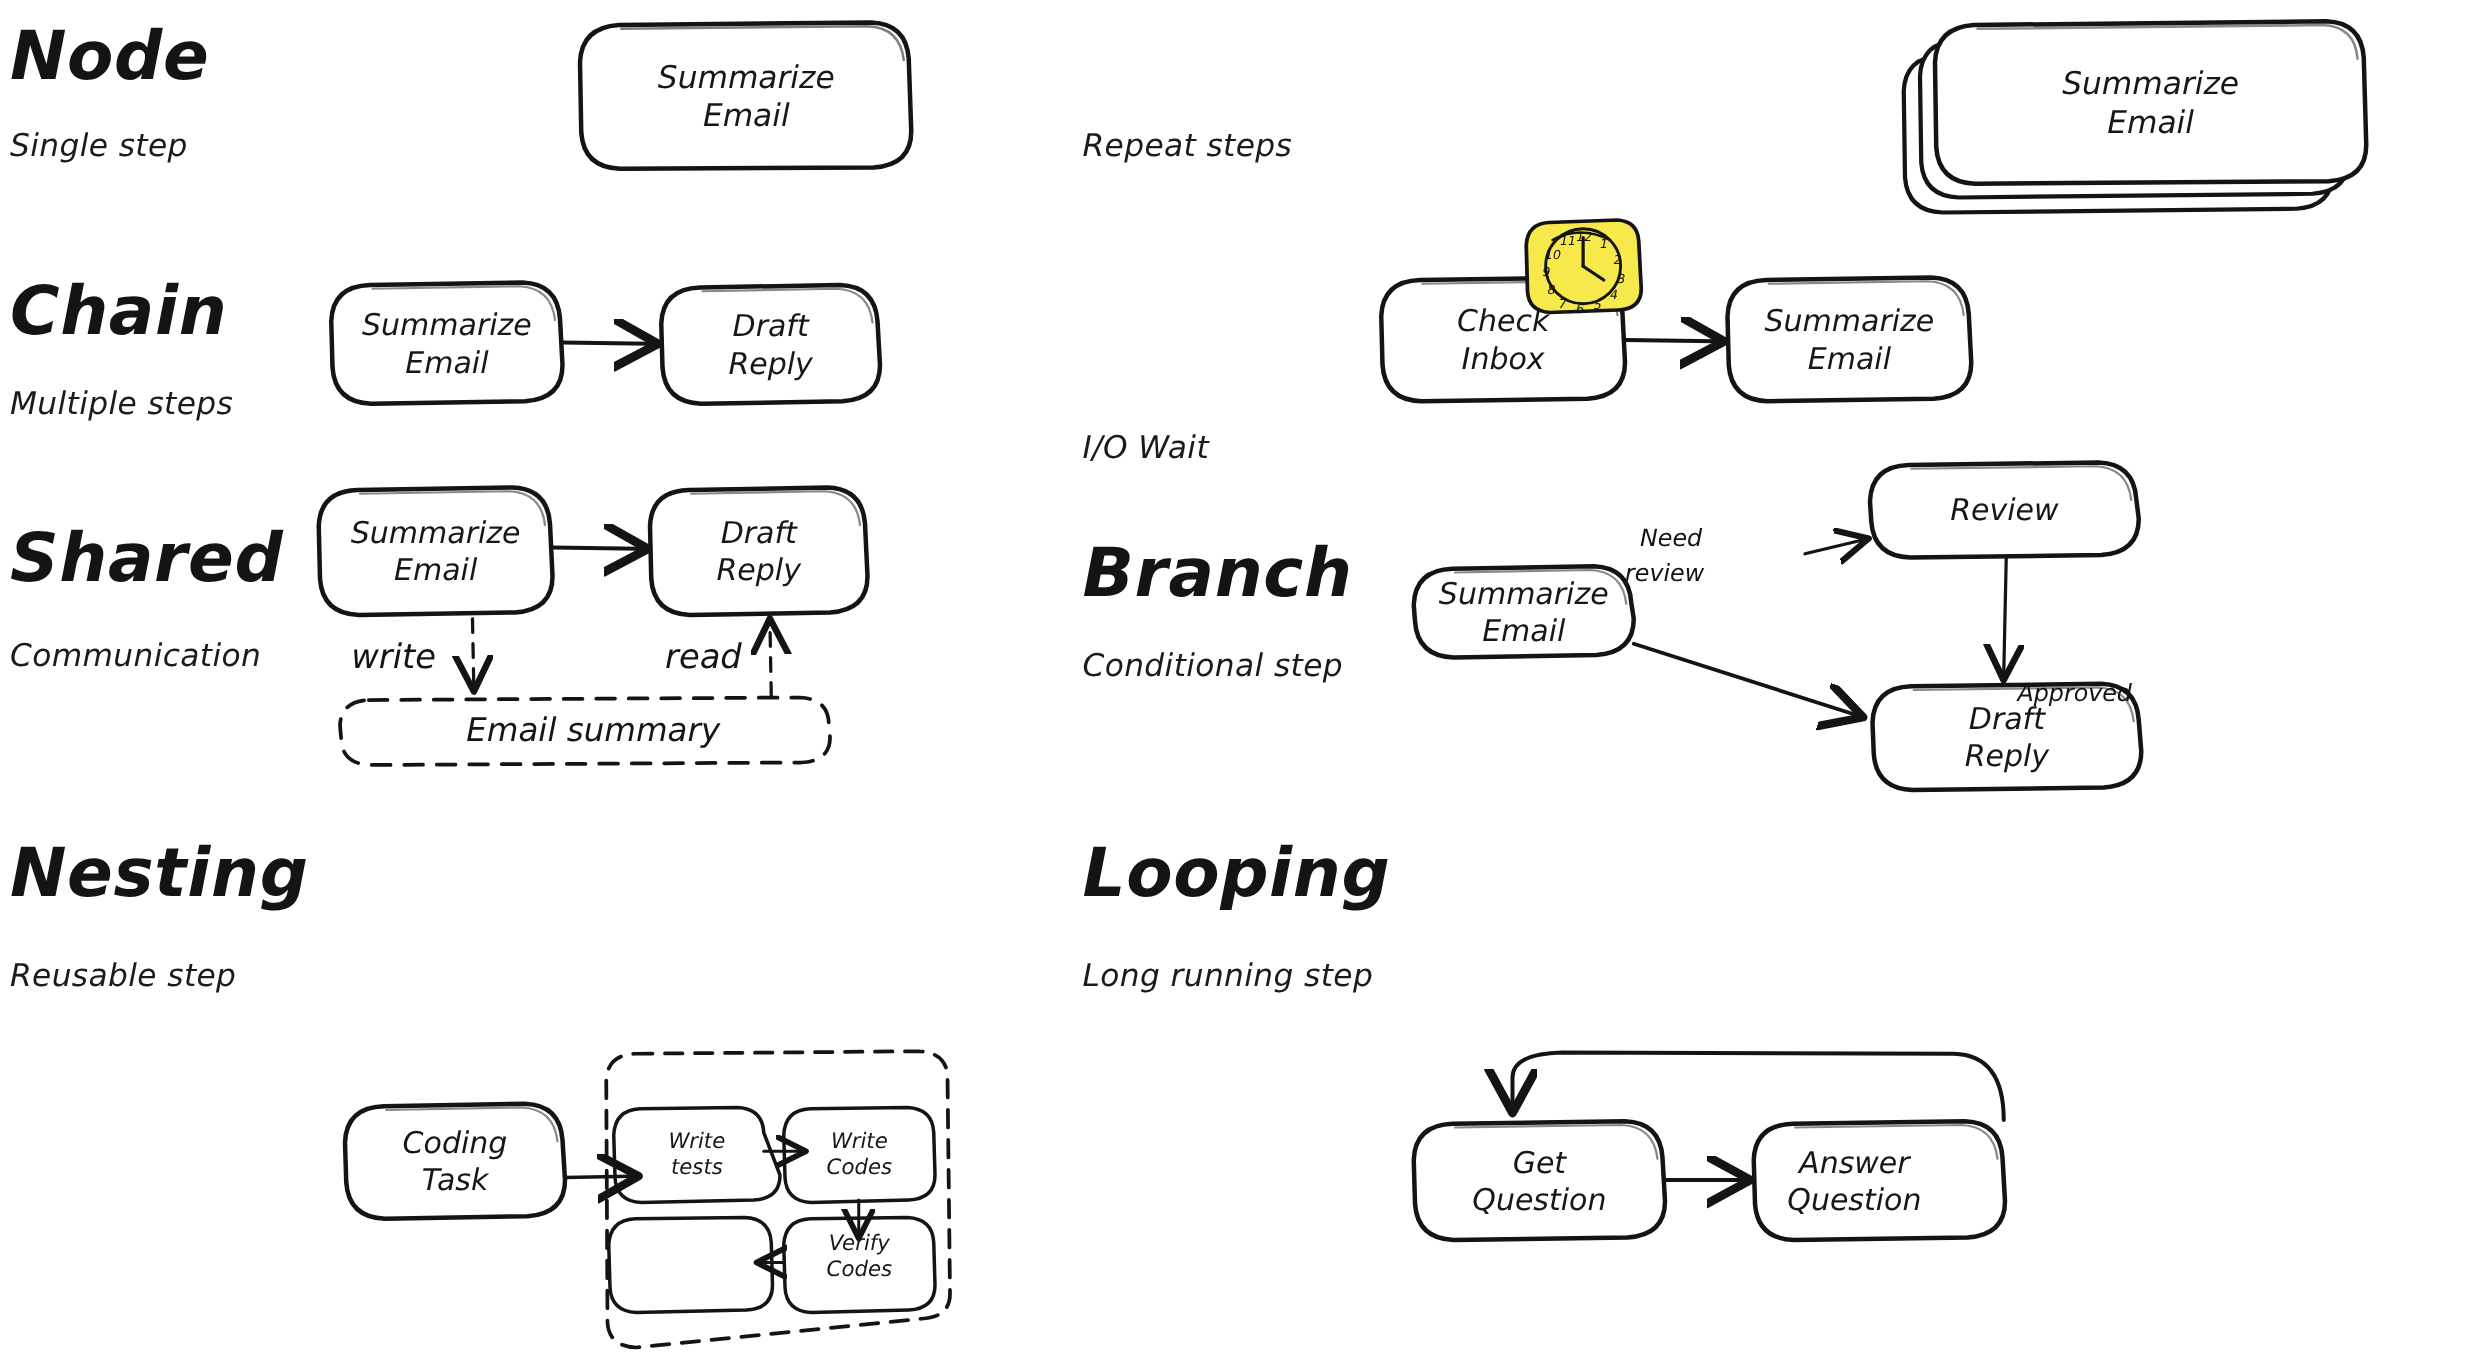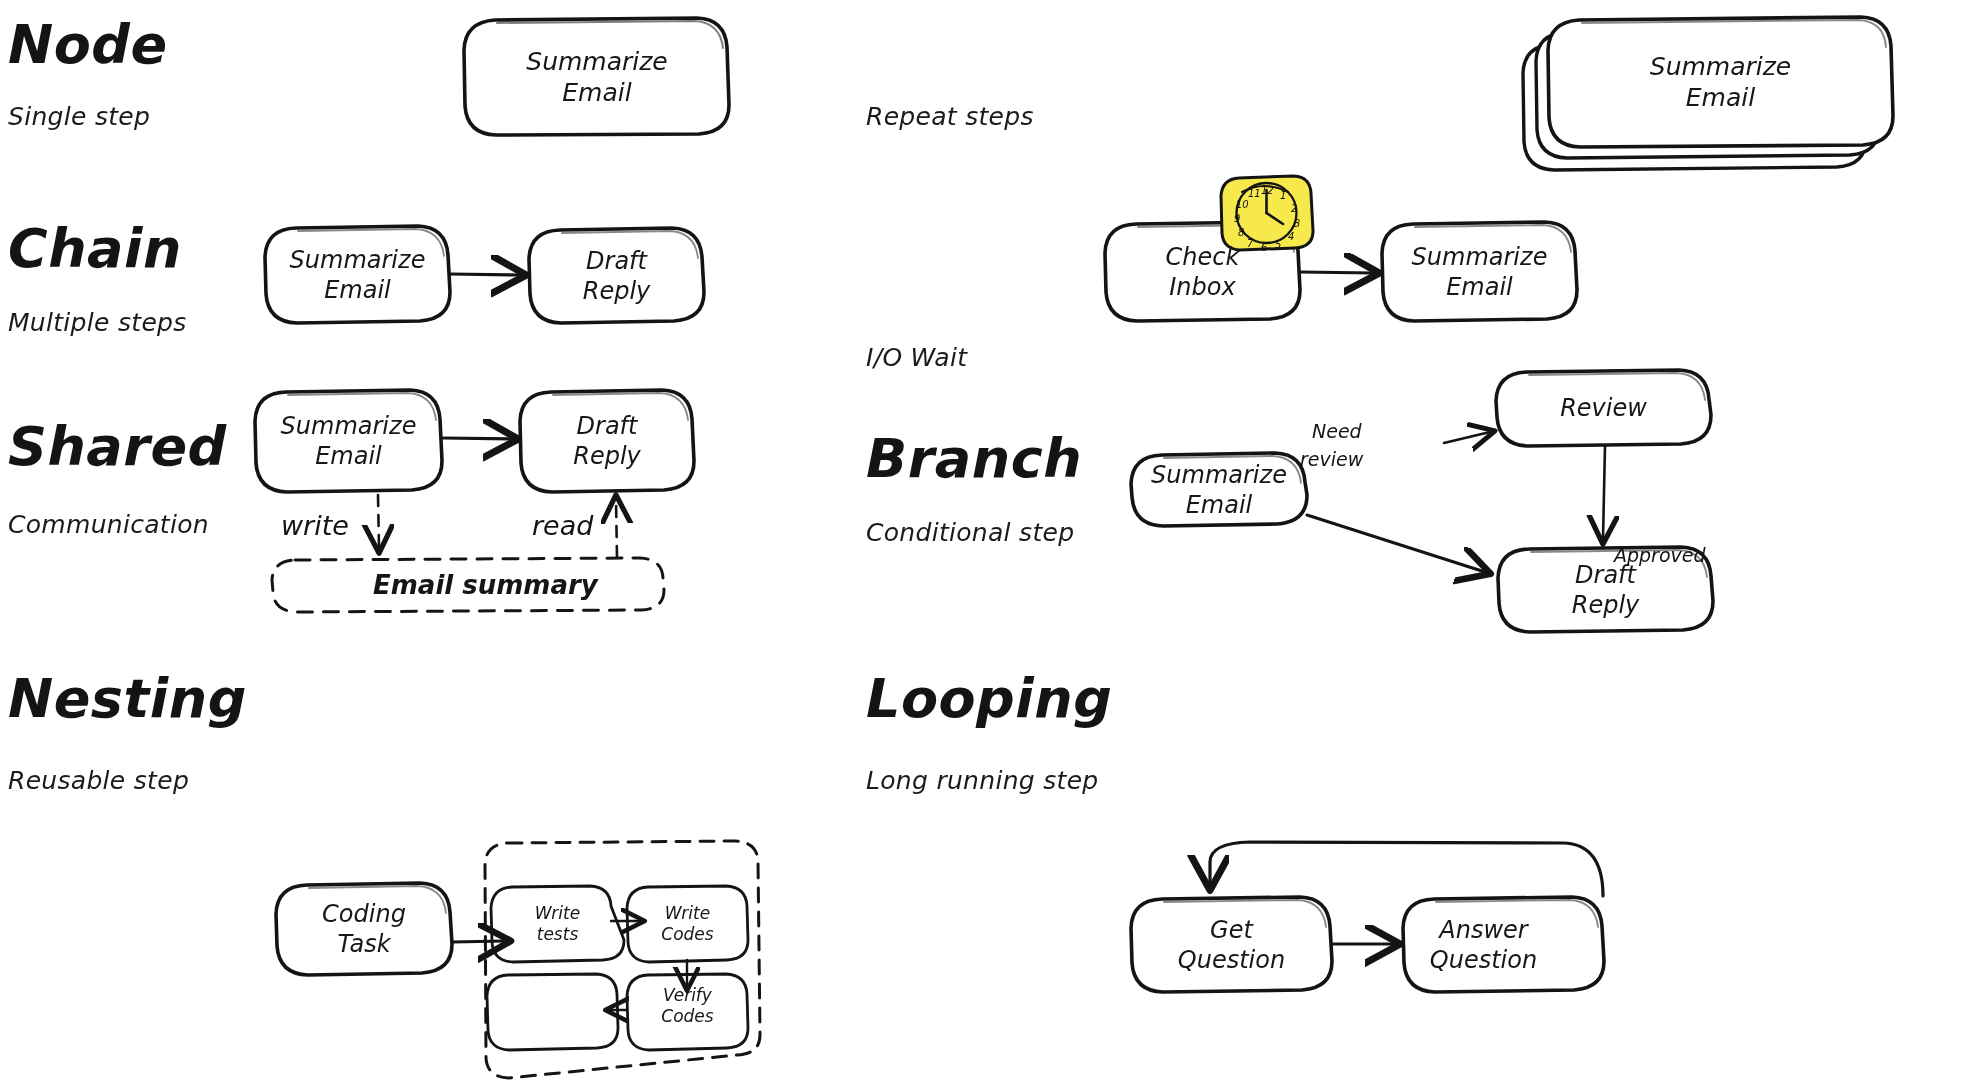--- a/index.html
+++ b/index.html
@@ -31,21 +31,21 @@
   .nodetext.mid{font-size:24px;}
   .nodetext.sm{font-size:17px;}
   .edgelabel{
     position:absolute;font-family:"DejaVu Sans",sans-serif;font-style:italic;
     color:#141414;white-space:nowrap;line-height:1.2;text-align:center;
   }
   .edgelabel.rw{font-size:27px;}
   .edgelabel.br{font-size:19px;}
   .dashlabel{
     position:absolute;font-family:"DejaVu Sans",sans-serif;font-style:italic;
-    font-size:26px;color:#151515;white-space:nowrap;font-weight:bold;
+    font-size:26px;color:#151515;white-space:nowrap;
   }
   .clocknum{
     position:absolute;font-family:"DejaVu Sans",sans-serif;font-style:italic;
     font-size:10px;color:#111;line-height:1;
   }
   .clockwrap{position:absolute;}
 </style>
 </head>
 <body>
 

